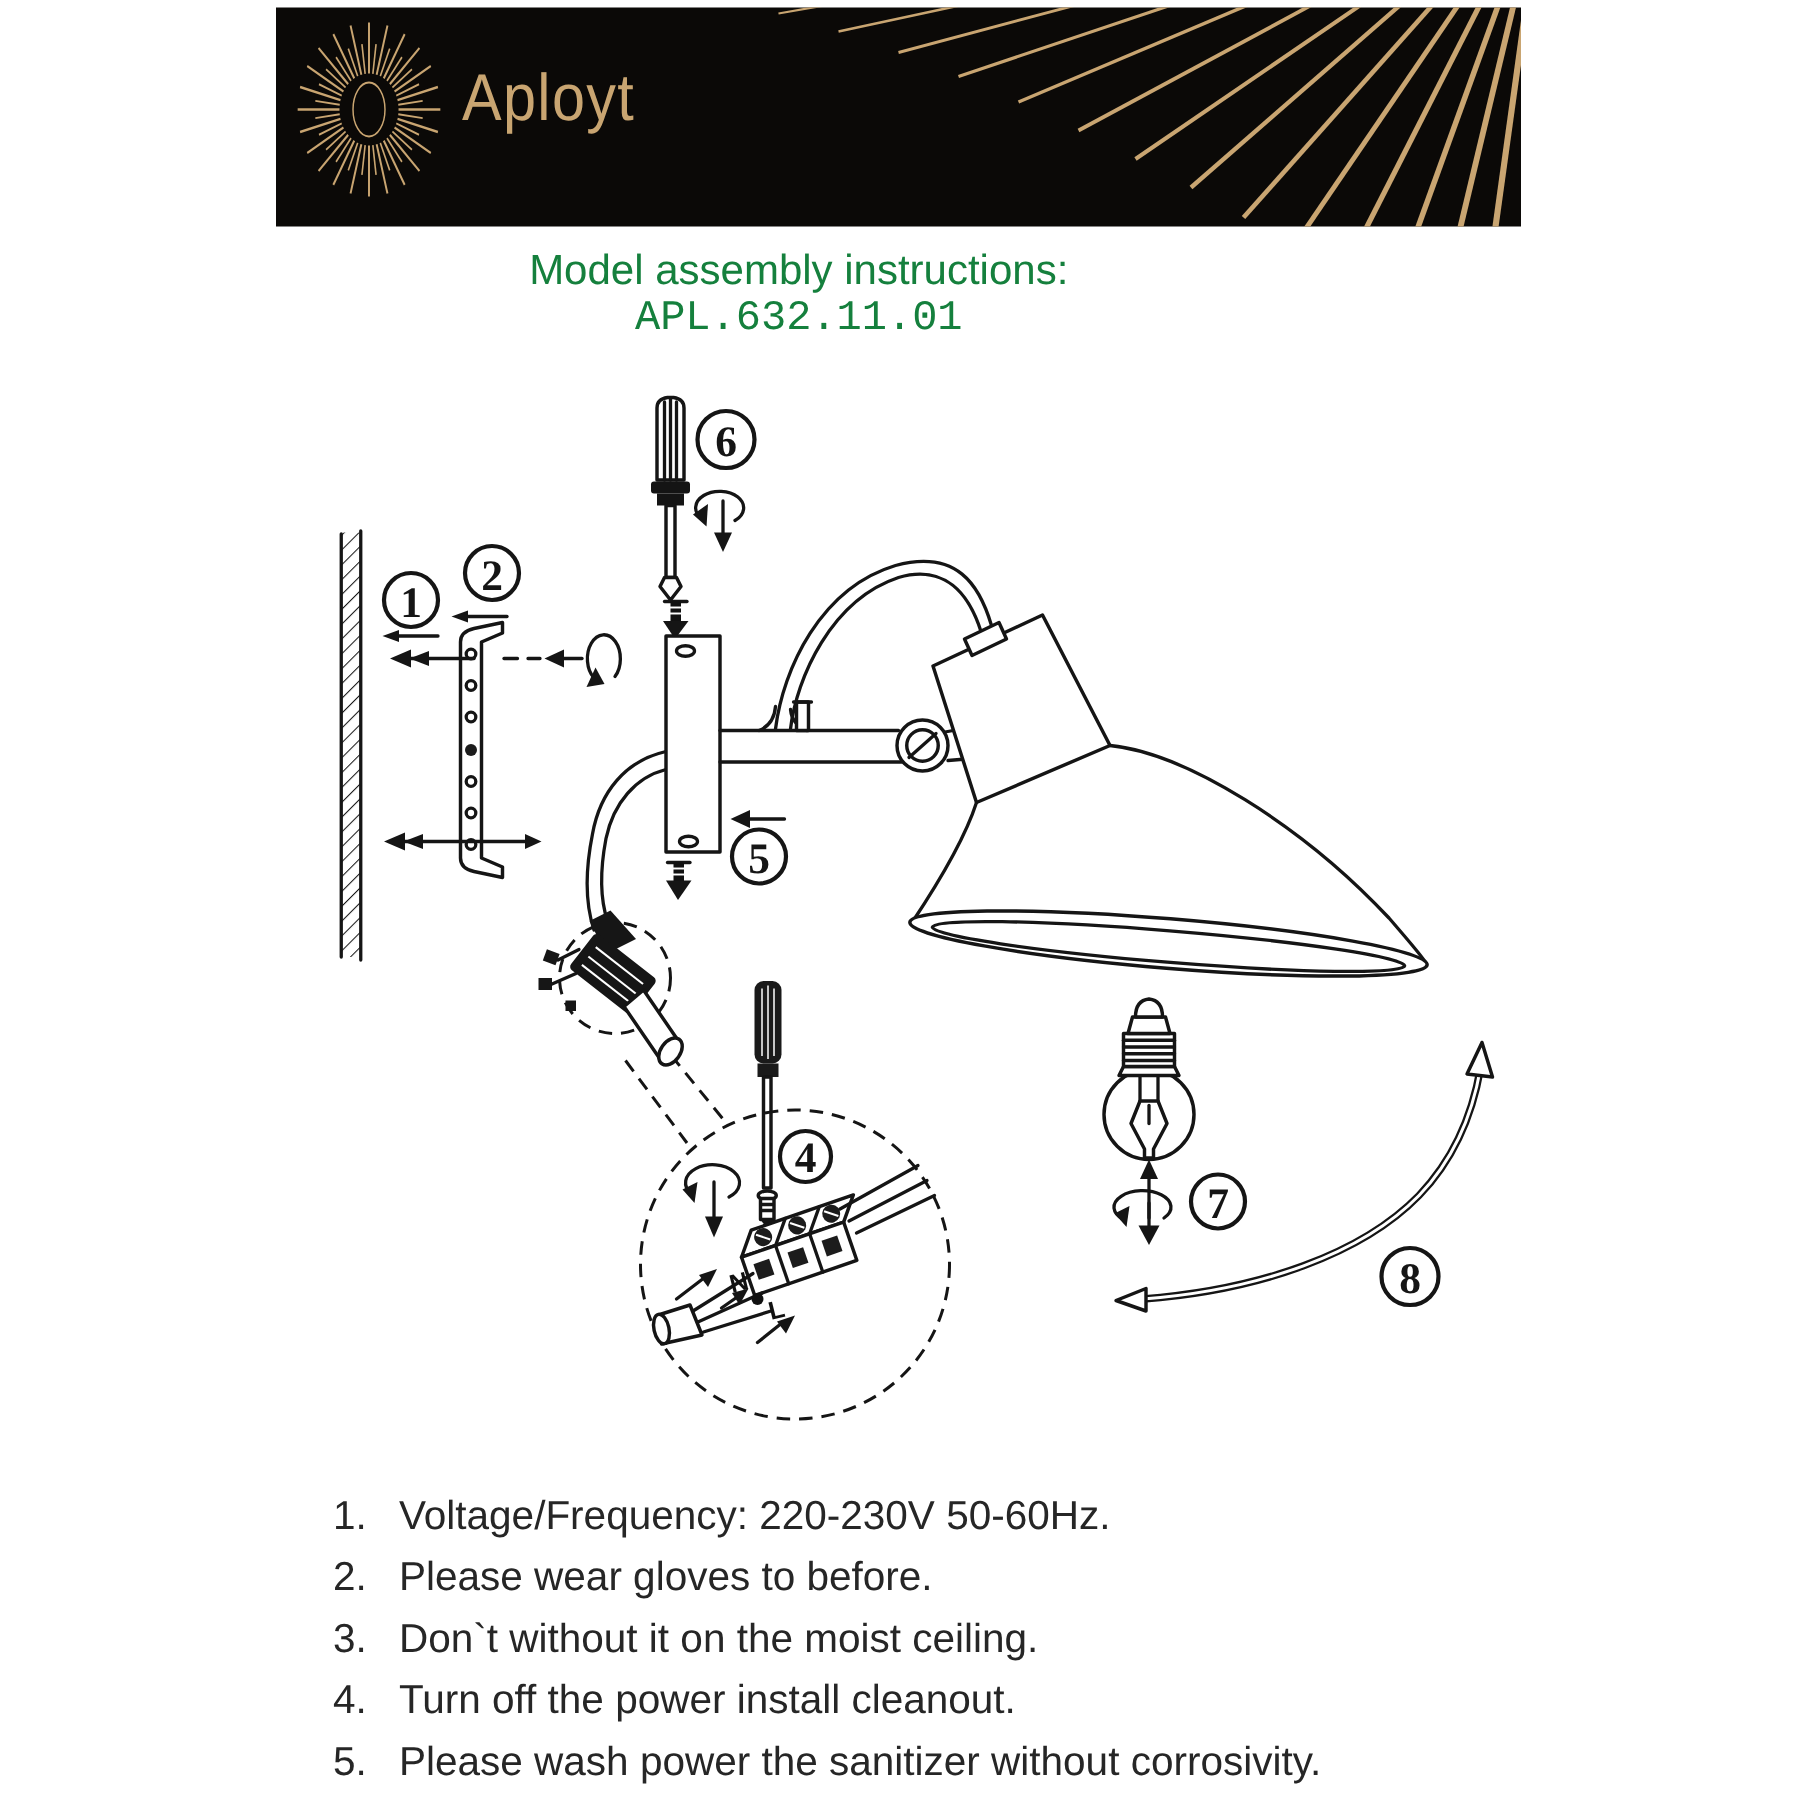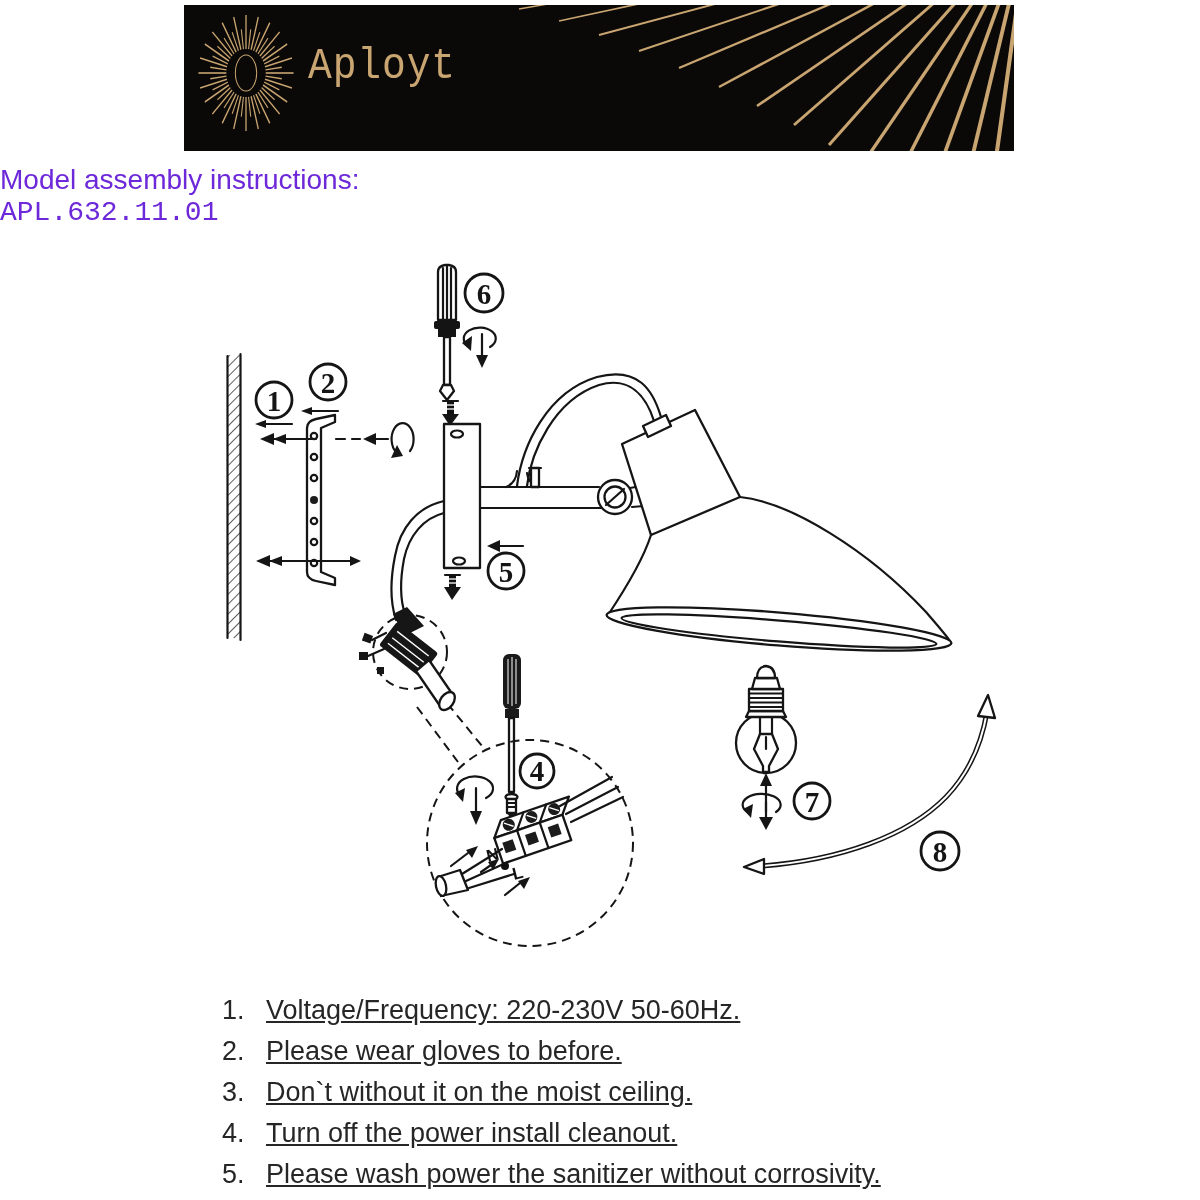--- a/index.html
+++ b/index.html
@@ -1,41 +1,41 @@
 <!DOCTYPE html>
 <html><head>
 <meta charset="utf-8">
 <style>
   html,body{margin:0;padding:0;background:#fff;}
   #page{position:relative;width:1200px;height:1200px;background:#ffffff;overflow:hidden;
         font-family:"Liberation Sans",sans-serif;}
   
-  #banner{position:absolute;left:184px;top:5px;width:830px;height:146px;background:#0b0907;font-family:Liberation Mono, monospace;}
+  #banner{position:absolute;left:184px;top:5px;width:830px;height:146px;background:#0b0907;}
   #banner svg{position:absolute;left:0;top:0;}
   #brand{position:absolute;left:124px;top:36px;font-size:44px;font-weight:400;color:#c9a571;
          letter-spacing:1px;transform:scaleX(.9);transform-origin:left center;white-space:nowrap;}
   
-  #title{position:absolute;left:0;top:163px;width:1065px;text-align:left;color:#6d28d9;}
+  #title{position:absolute;left:0;top:163px;width:1065px;text-align:center;color:#15803d;}
   #title .t1{font-size:28px;font-weight:500;line-height:33px;}
   #title .t2{font-size:28px;font-weight:500;line-height:33px;font-family:Liberation Mono, monospace;}
   
   #diagram{position:absolute;left:180px;top:250px;}
   .ln{stroke:#151515;fill:none;stroke-width:2.2;stroke-linecap:round;stroke-linejoin:round;}
   .lnw{stroke:#151515;fill:#ffffff;stroke-width:2.3;stroke-linejoin:round;}
   .fill{fill:#151515;stroke:none;}
   .dash{stroke:#151515;fill:none;stroke-width:2;stroke-dasharray:9 6;}
   .badge circle{fill:#fff;stroke:#151515;stroke-width:2.8;}
   .badge text{font-family:"Liberation Serif",serif;font-size:29px;font-weight:600;fill:#151515;
               text-anchor:middle;}
   .wirelabel{font-family:"Liberation Sans",sans-serif;font-size:17px;font-weight:700;fill:#111;}
   
   #list{position:absolute;left:222px;top:995px;color:#262626;}
   #list .row{height:41px;display:flex;align-items:flex-start;font-size:27px;font-weight:500;}
   #list .num{width:34px;flex:none;}
-  #list .txt{margin-left:10px;white-space:nowrap;text-decoration:underline;}
+  #list .txt{margin-left:10px;white-space:nowrap;}
 </style>
 </head>
 <body>
 
 <div id="page">
 
   <div id="banner">
     <svg width="830" height="146" viewBox="0 0 830 146">
       <defs>
         <line id="rayL" x1="0" y1="-24" x2="0" y2="-58" stroke="#c9a571" stroke-width="1.6"></line>

